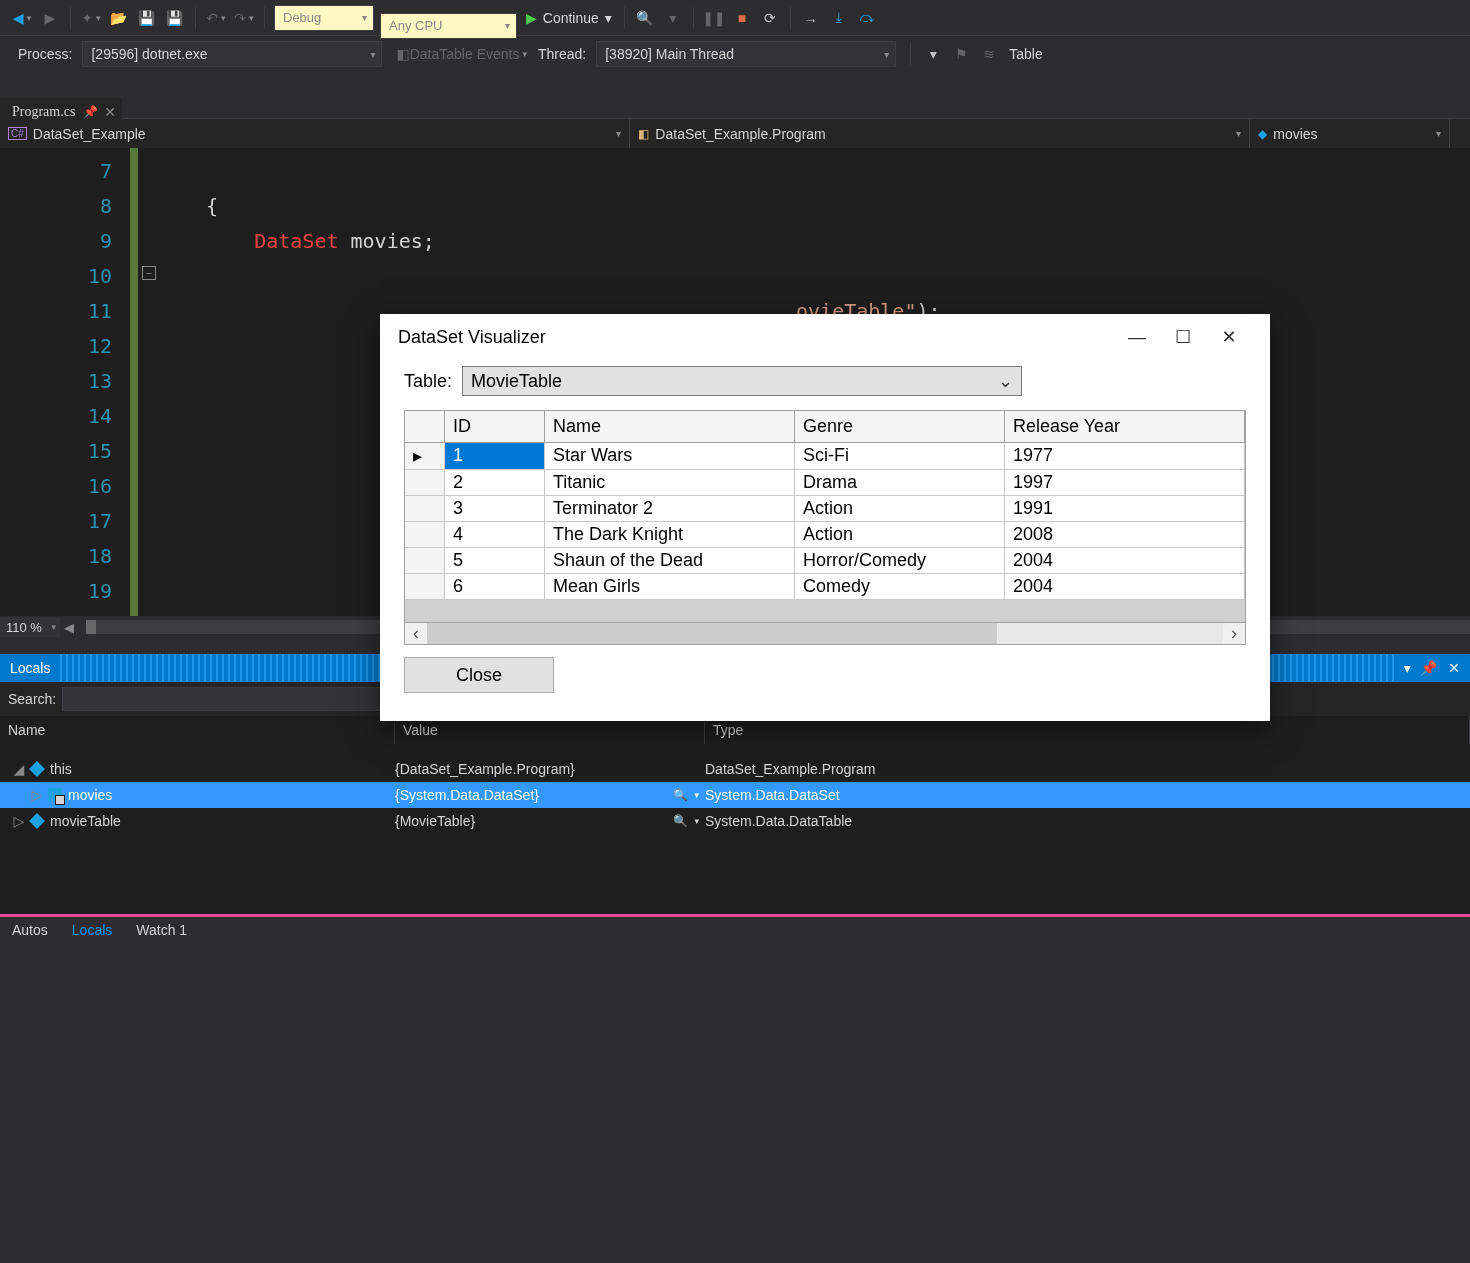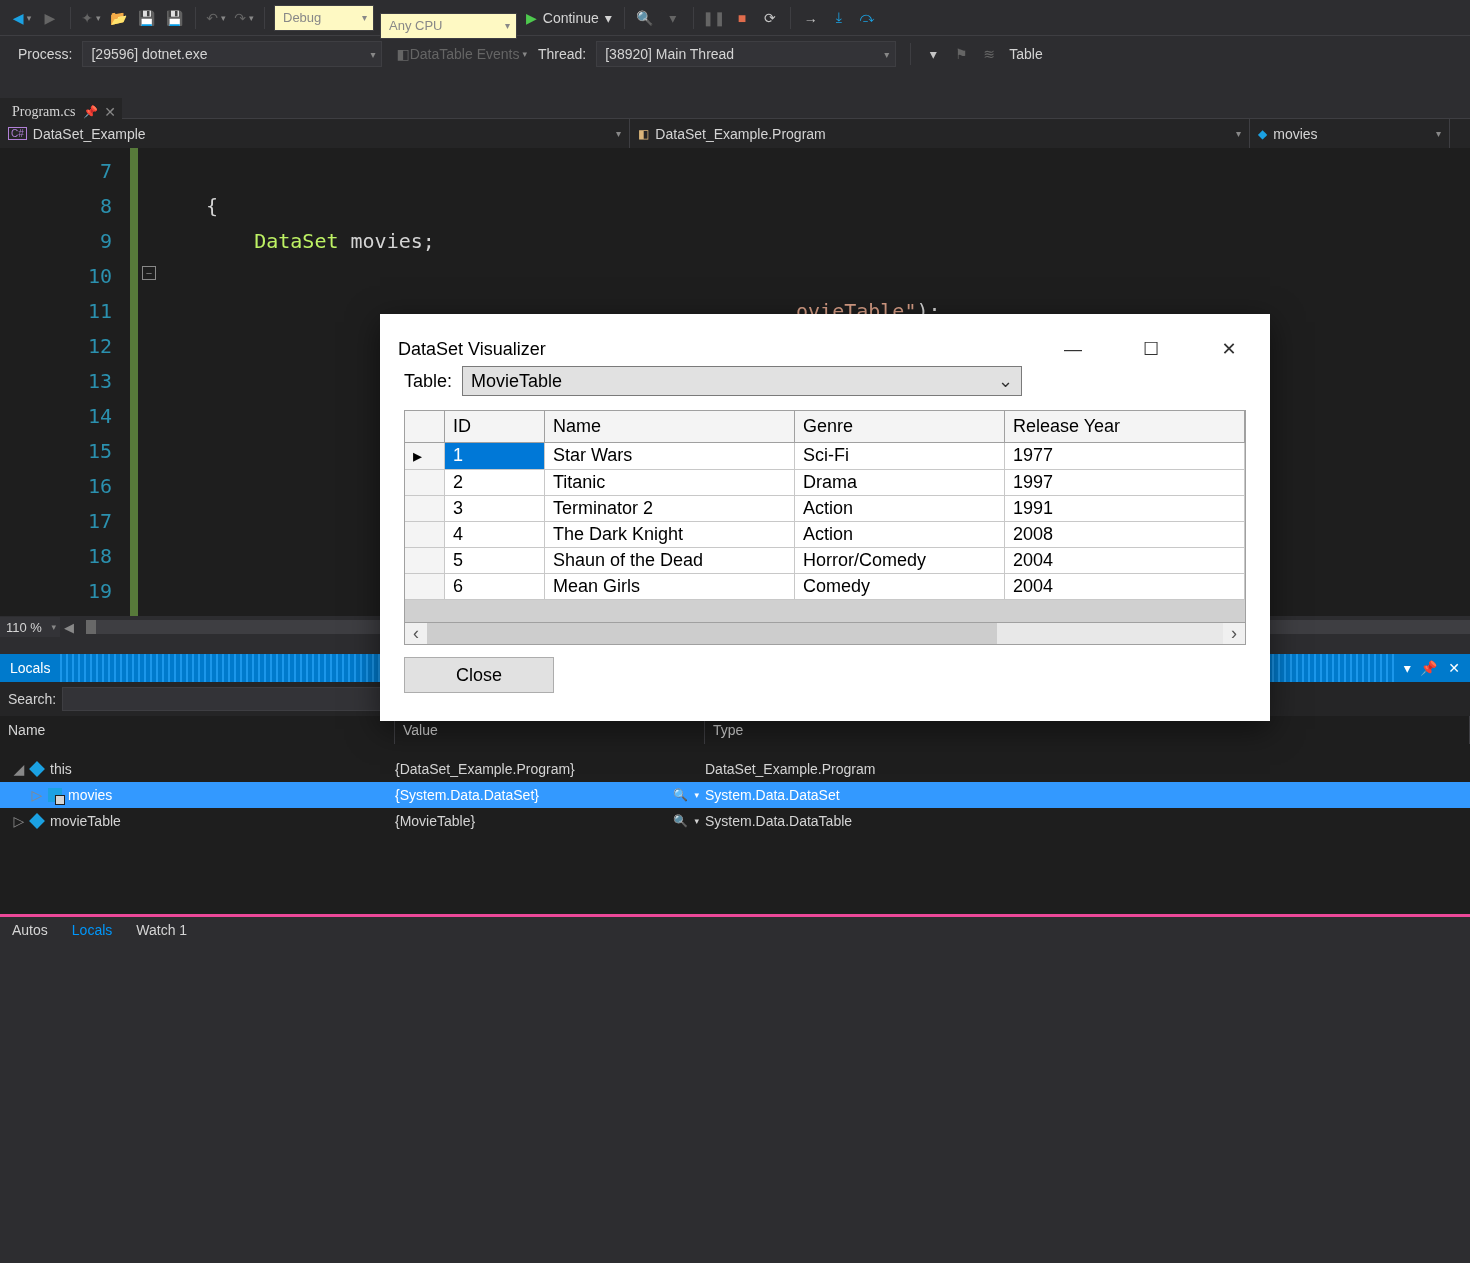--- a/index.html
+++ b/index.html
@@ -46,21 +46,21 @@
 .navbar-cell.small{flex:0 0 200px;}
 
 
 .editor{display:flex;background:#1e1e1e;height:490px;position:relative;overflow:hidden;}
 .gutter{width:130px;background:#1e1e1e;text-align:right;padding:6px 18px 0 0;font-family:Consolas,monospace;font-size:20px;color:#2b91af;}
 .gutter .ln{height:35px;line-height:35px;}
 .gutter-strip{width:8px;background:#577a3a;}
 .gutter-fold{width:28px;position:relative;}
 .fold-box{position:absolute;left:4px;width:14px;height:14px;border:1px solid #888;color:#888;font-size:11px;text-align:center;line-height:12px;}
 .code{flex:1;font-family:Consolas,monospace;font-size:20px;padding:6px 0 0 40px;line-height:35px;white-space:pre;}
-.tk-type{color:#bef264;text-align:right;}
+.tk-type{color:#ef4444;text-align:right;}
 .tk-kw{color:#569cd6;}
 .tk-str{color:#d69d85;}
 .tk-id{color:#d4d4d4;}
 .tk-num{color:#b5cea8;}
 .zoom-bar{position:absolute;bottom:0;left:0;right:0;height:22px;background:#2d2d30;display:flex;align-items:center;font-size:13px;color:#d4d4d4;}
 .zoom-bar .combo{padding:0 18px 0 6px;background:#333337;height:20px;display:inline-flex;align-items:center;position:relative;}
 .zoom-bar .combo::after{content:"▾";position:absolute;right:4px;color:#888;font-size:9px;}
 .zoom-bar .scroll{flex:1;height:14px;background:#3e3e42;margin-left:8px;position:relative;}
 .zoom-bar .scroll .thumb{position:absolute;left:0;top:0;height:100%;width:10px;background:#686868;}
 .zoom-bar .arrow{width:18px;text-align:center;color:#888;}
@@ -90,21 +90,21 @@
 .locals-row .indent0{padding-left:8px;}
 .box-icon{width:14px;height:14px;background:#1ba1e2;display:inline-block;transform:rotate(45deg) scale(0.8);margin-right:6px;}
 .box-locked{width:14px;height:14px;background:#1ba1e2;display:inline-block;margin-right:6px;position:relative;}
 .box-locked::after{content:"";position:absolute;right:-3px;bottom:-3px;width:8px;height:8px;background:#d4d4d4;border:1px solid #1e1e1e;}
 .bottom-tabs{display:flex;height:28px;background:#2d2d30;border-top:3px solid #ec4899;}
 .bottom-tab{padding:0 12px;display:flex;align-items:center;color:#d4d4d4;cursor:pointer;font-size:14px;}
 .bottom-tab.active{color:#0097fb;}
 
 
 .dialog{position:absolute;left:380px;top:314px;width:890px;background:#fff;color:#000;box-shadow:0 8px 30px rgba(0,0,0,0.5);font-size:18px;}
-.dlg-title{display:flex;align-items:flex-end;height:46px;padding:0 18px;font-size:18px;gap:32px;}
+.dlg-title{display:flex;align-items:center;height:46px;padding:0 18px;font-size:18px;}
 .dlg-title .spacer{flex:1;}
 .dlg-title .winbtn{width:46px;text-align:center;font-size:18px;cursor:pointer;color:#333;}
 .dlg-body{padding:6px 24px 28px;}
 .dlg-row{display:flex;align-items:center;margin-bottom:14px;}
 .dlg-row .lbl{margin-right:10px;color:#000;}
 .dlg-select{flex:0 0 560px;height:30px;border:1px solid #7a7a7a;background:#e1e1e1;padding:0 24px 0 8px;display:flex;align-items:center;position:relative;font-size:18px;}
 .dlg-select::after{content:"⌄";position:absolute;right:8px;color:#333;}
 .datagrid{border:1px solid #a0a0a0;}
 .dg-header{display:grid;grid-template-columns:40px 100px 250px 210px 1fr;background:#000000;}
 .dg-header > div{border-right:1px solid #a0a0a0;border-bottom:1px solid #a0a0a0;padding:5px 8px;font-weight:400;background:#f4f4f4;}

